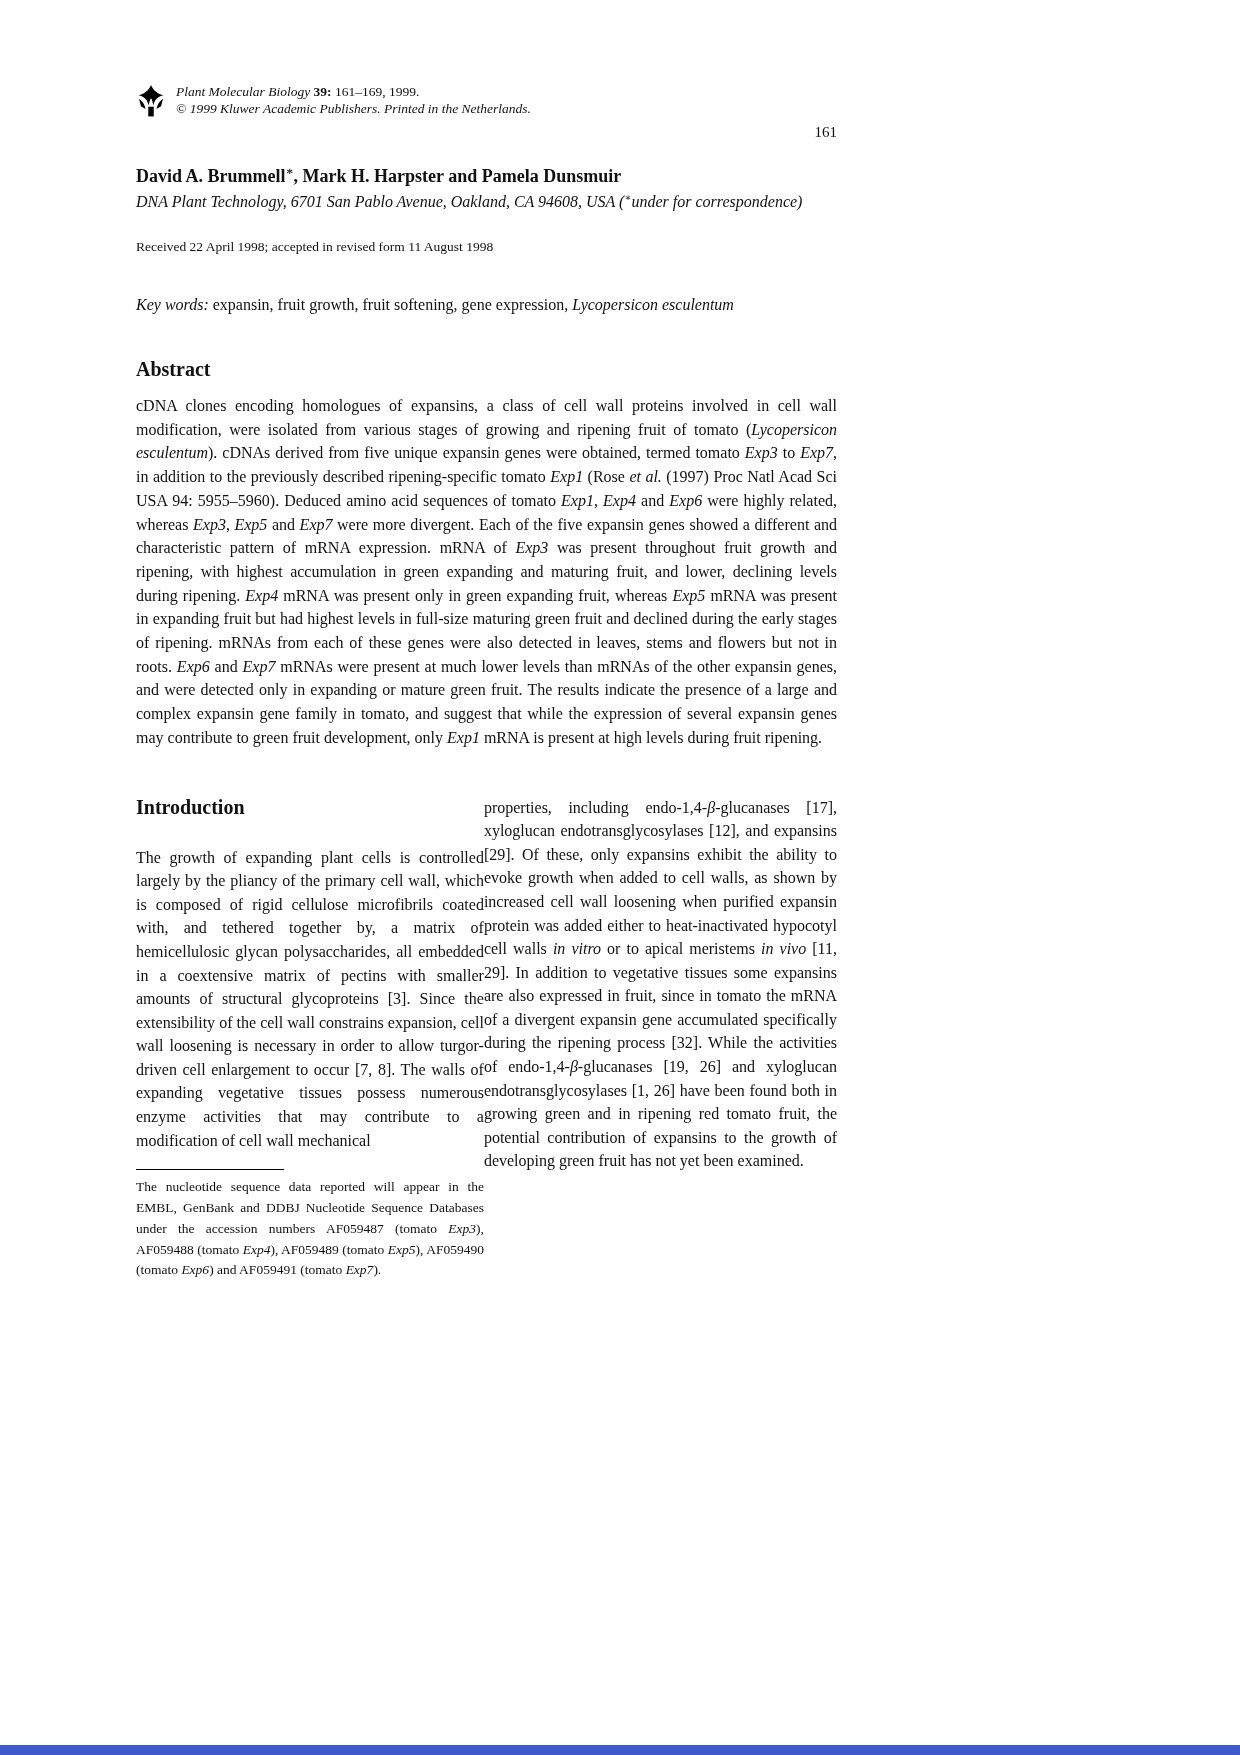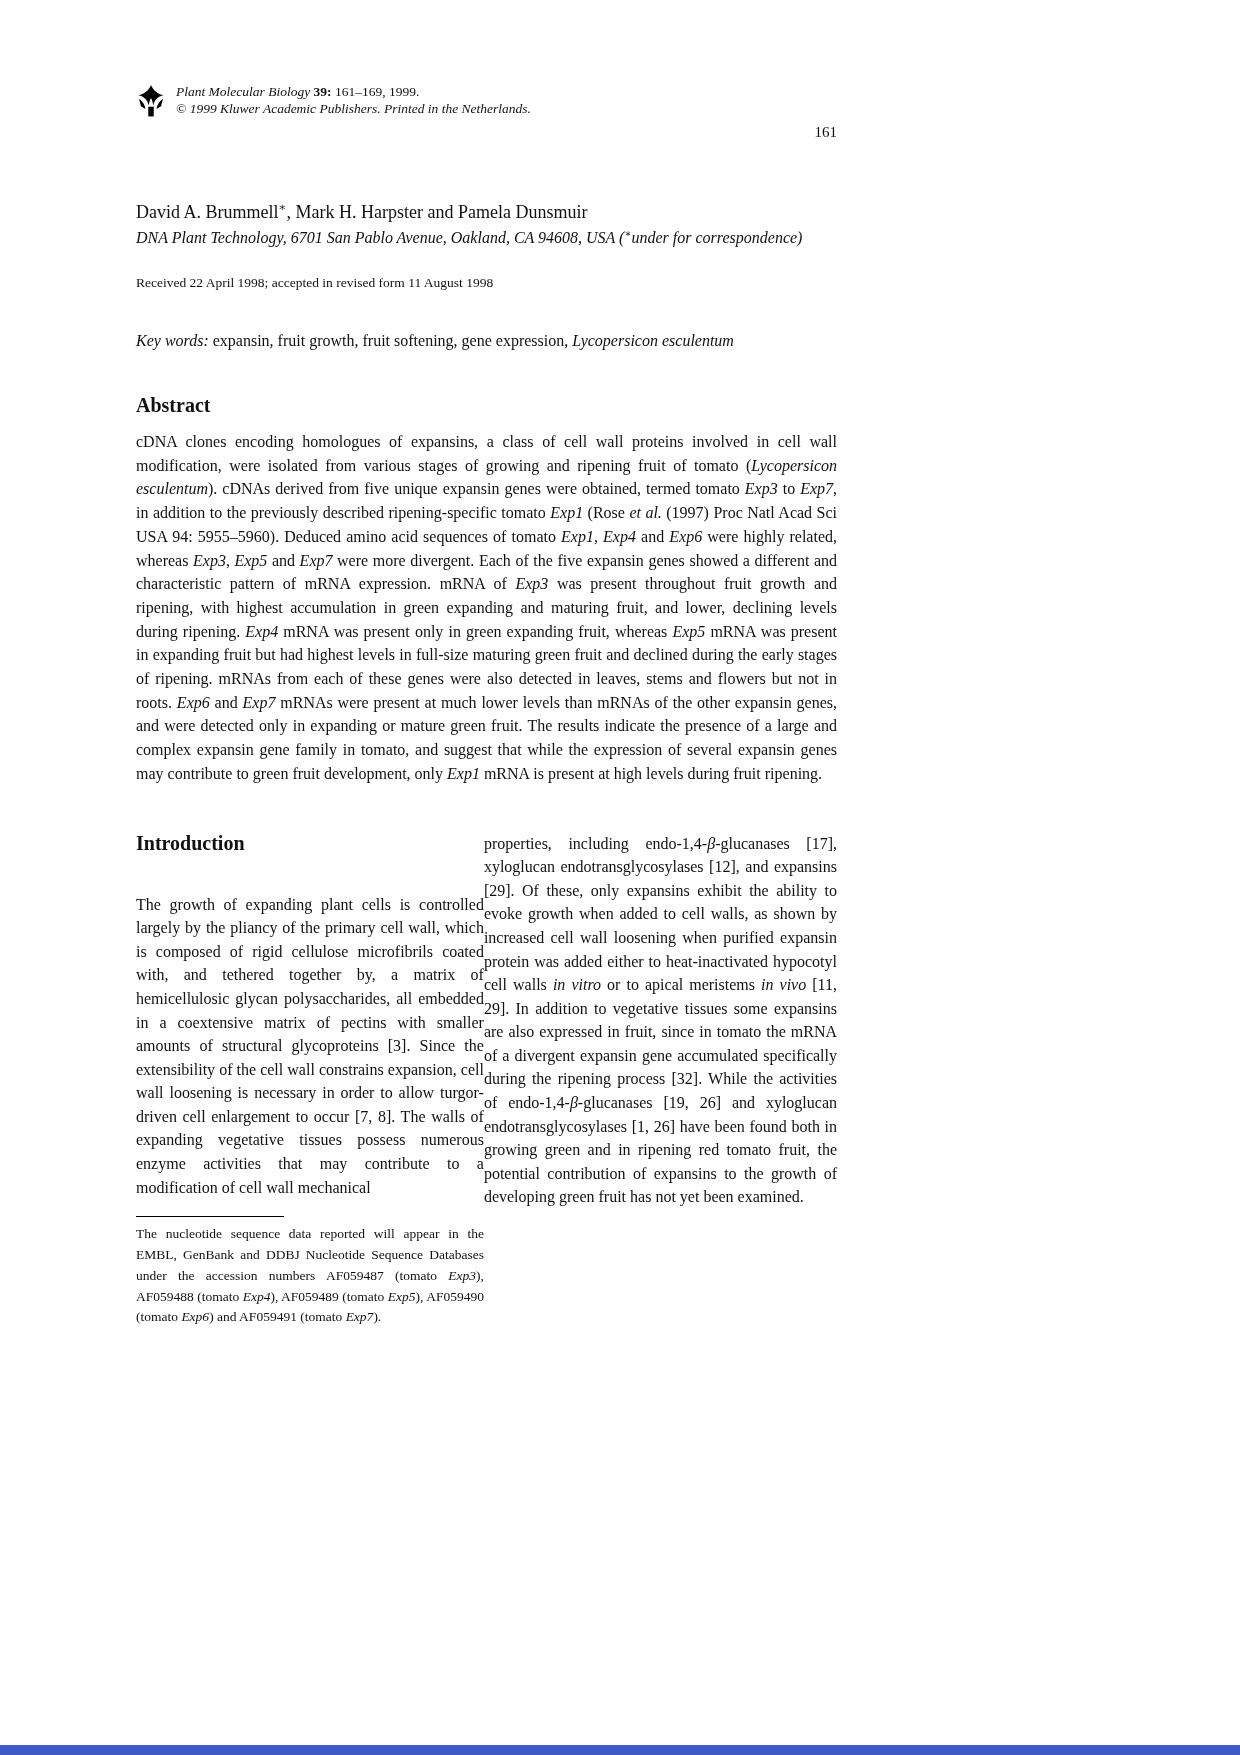--- a/index.html
+++ b/index.html
@@ -48,23 +48,24 @@
   }
   
   .title {
     margin: 48px 0 0 0;
     font-size: 24px;
     line-height: 33px;
     font-weight: bold;
     letter-spacing: 0.1px;
   }
   .authors {
-    margin-top: 60px;
+    margin-top: 24px;
     font-size: 18px;
     line-height: 23px;
+    font-weight: bold;
   }
   .affiliation {
     margin-top: 3px;
     font-size: 16px;
     line-height: 21px;
   }
   .received {
     margin-top: 27px;
     font-size: 13.5px;
   }
@@ -87,21 +88,21 @@
   }
   
   .two-col {
     margin-top: 46px;
     display: flex;
     justify-content: space-between;
     align-items: flex-start;
   }
   .col-left  { width: 400px; }
   .col-right { width: 406px; }
-  .intro-heading { margin-bottom: 38px; font-family: Liberation Serif, serif; }
+  .intro-heading { margin-bottom: 27px; font-family: Liberation Serif, serif; }
   .body-text {
     margin: 0;
     font-size: 16px;
     line-height: 23.6px;
     text-align: justify;
   }
   .indent { text-indent: 22px; }
   .footnote { margin-top: 17px; }
   .footnote-rule {
     width: 148px;

